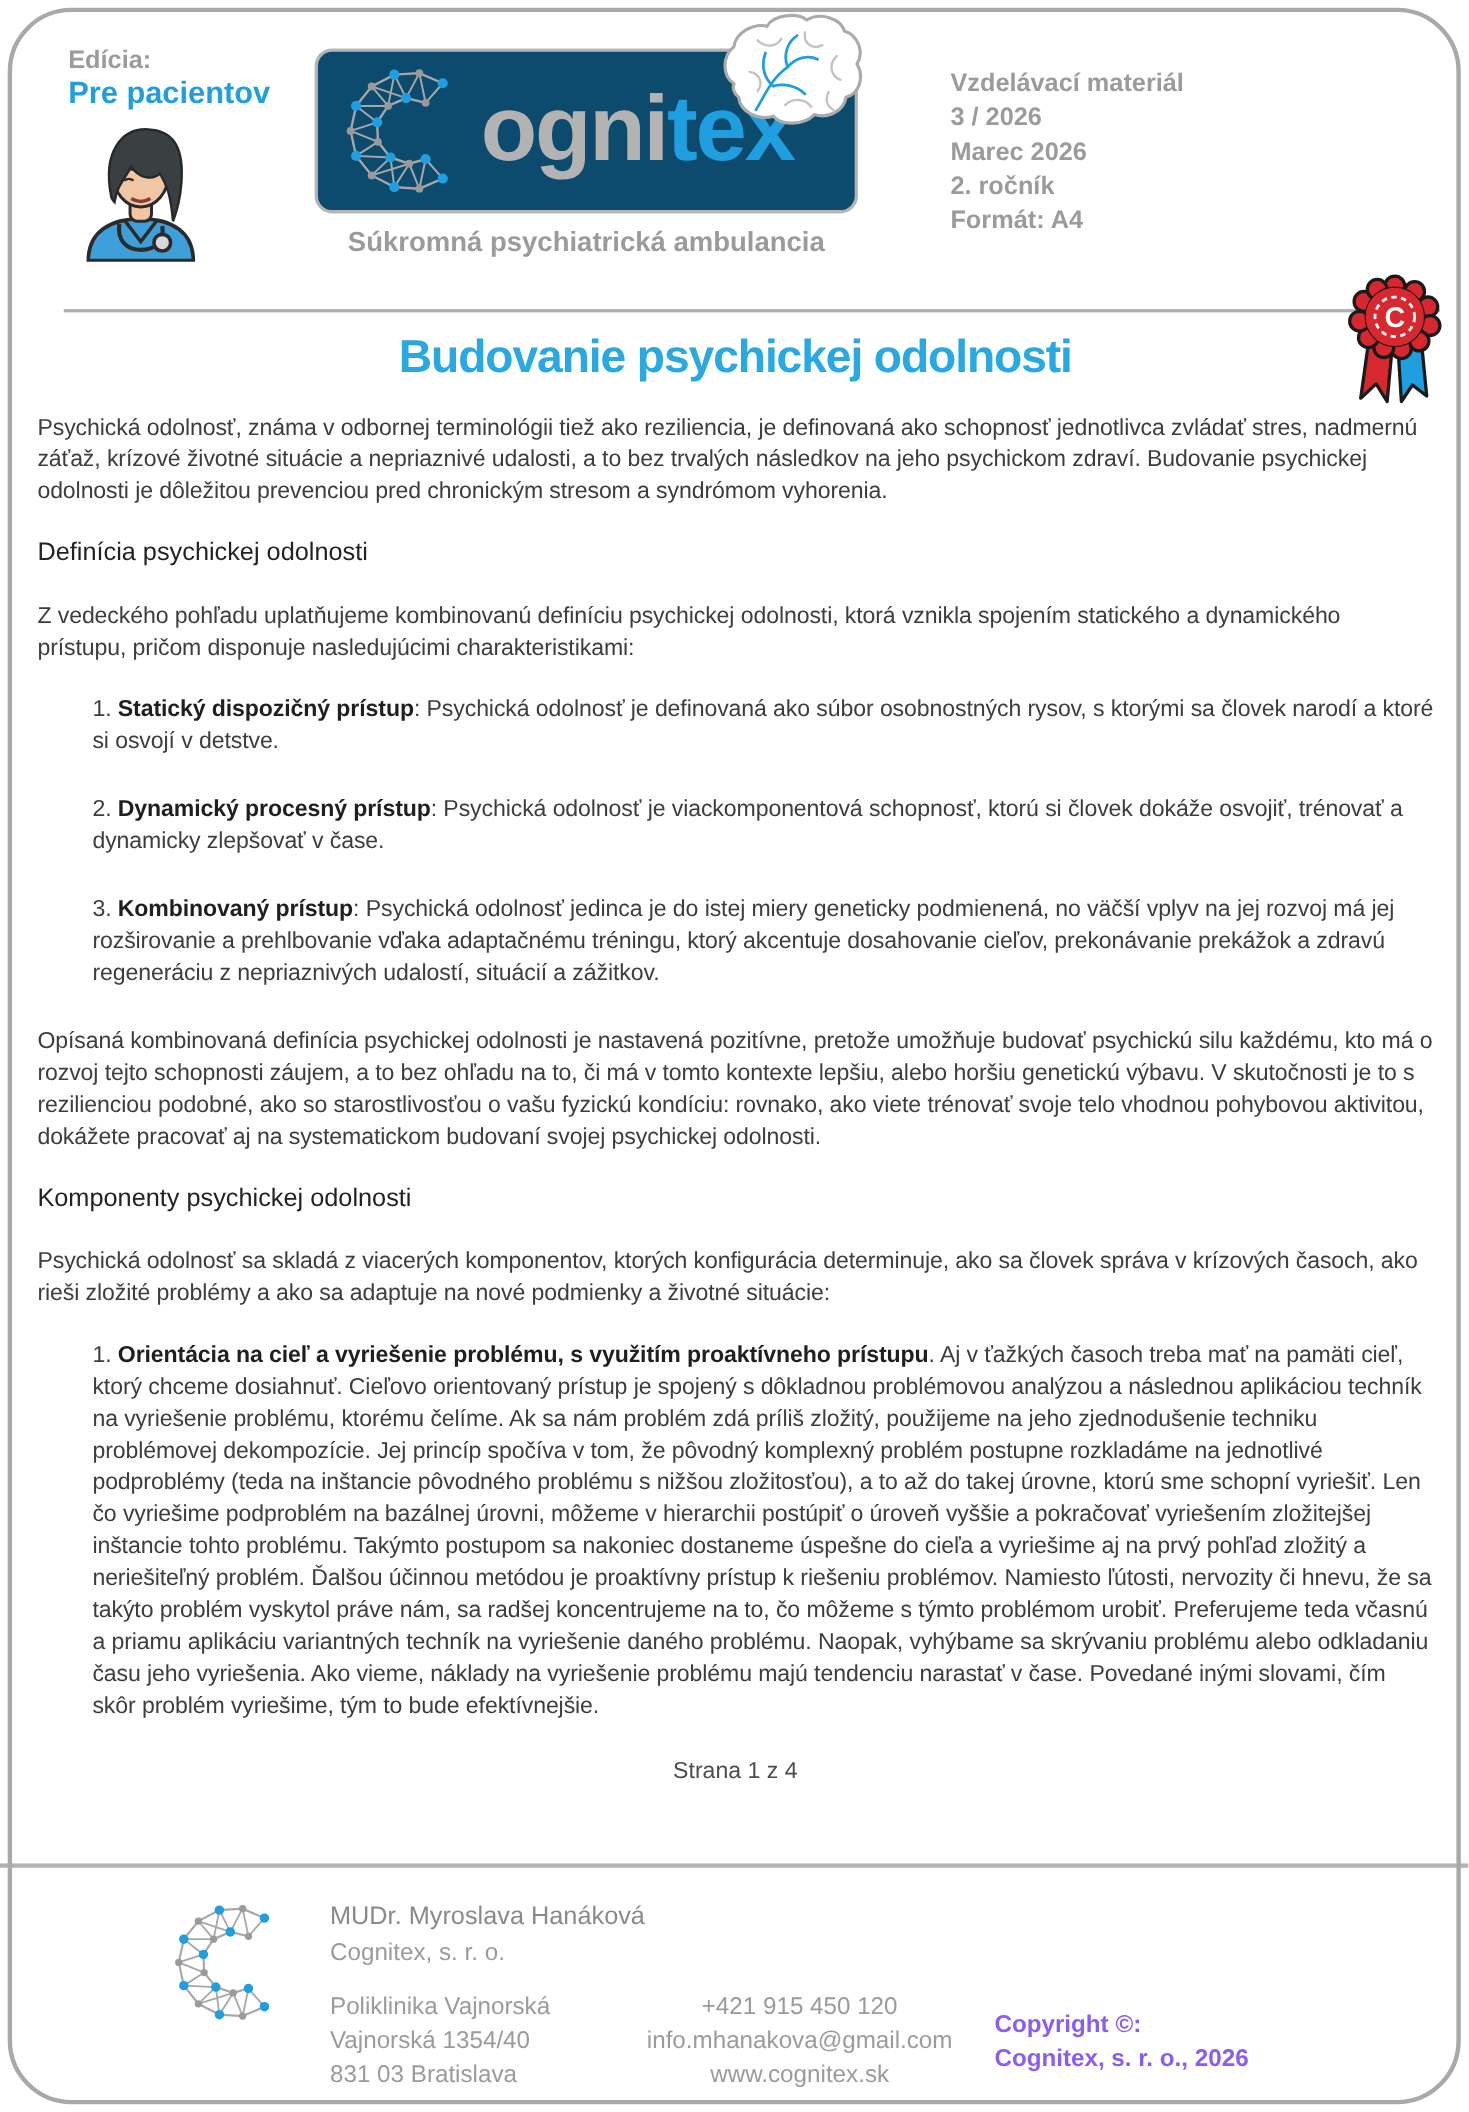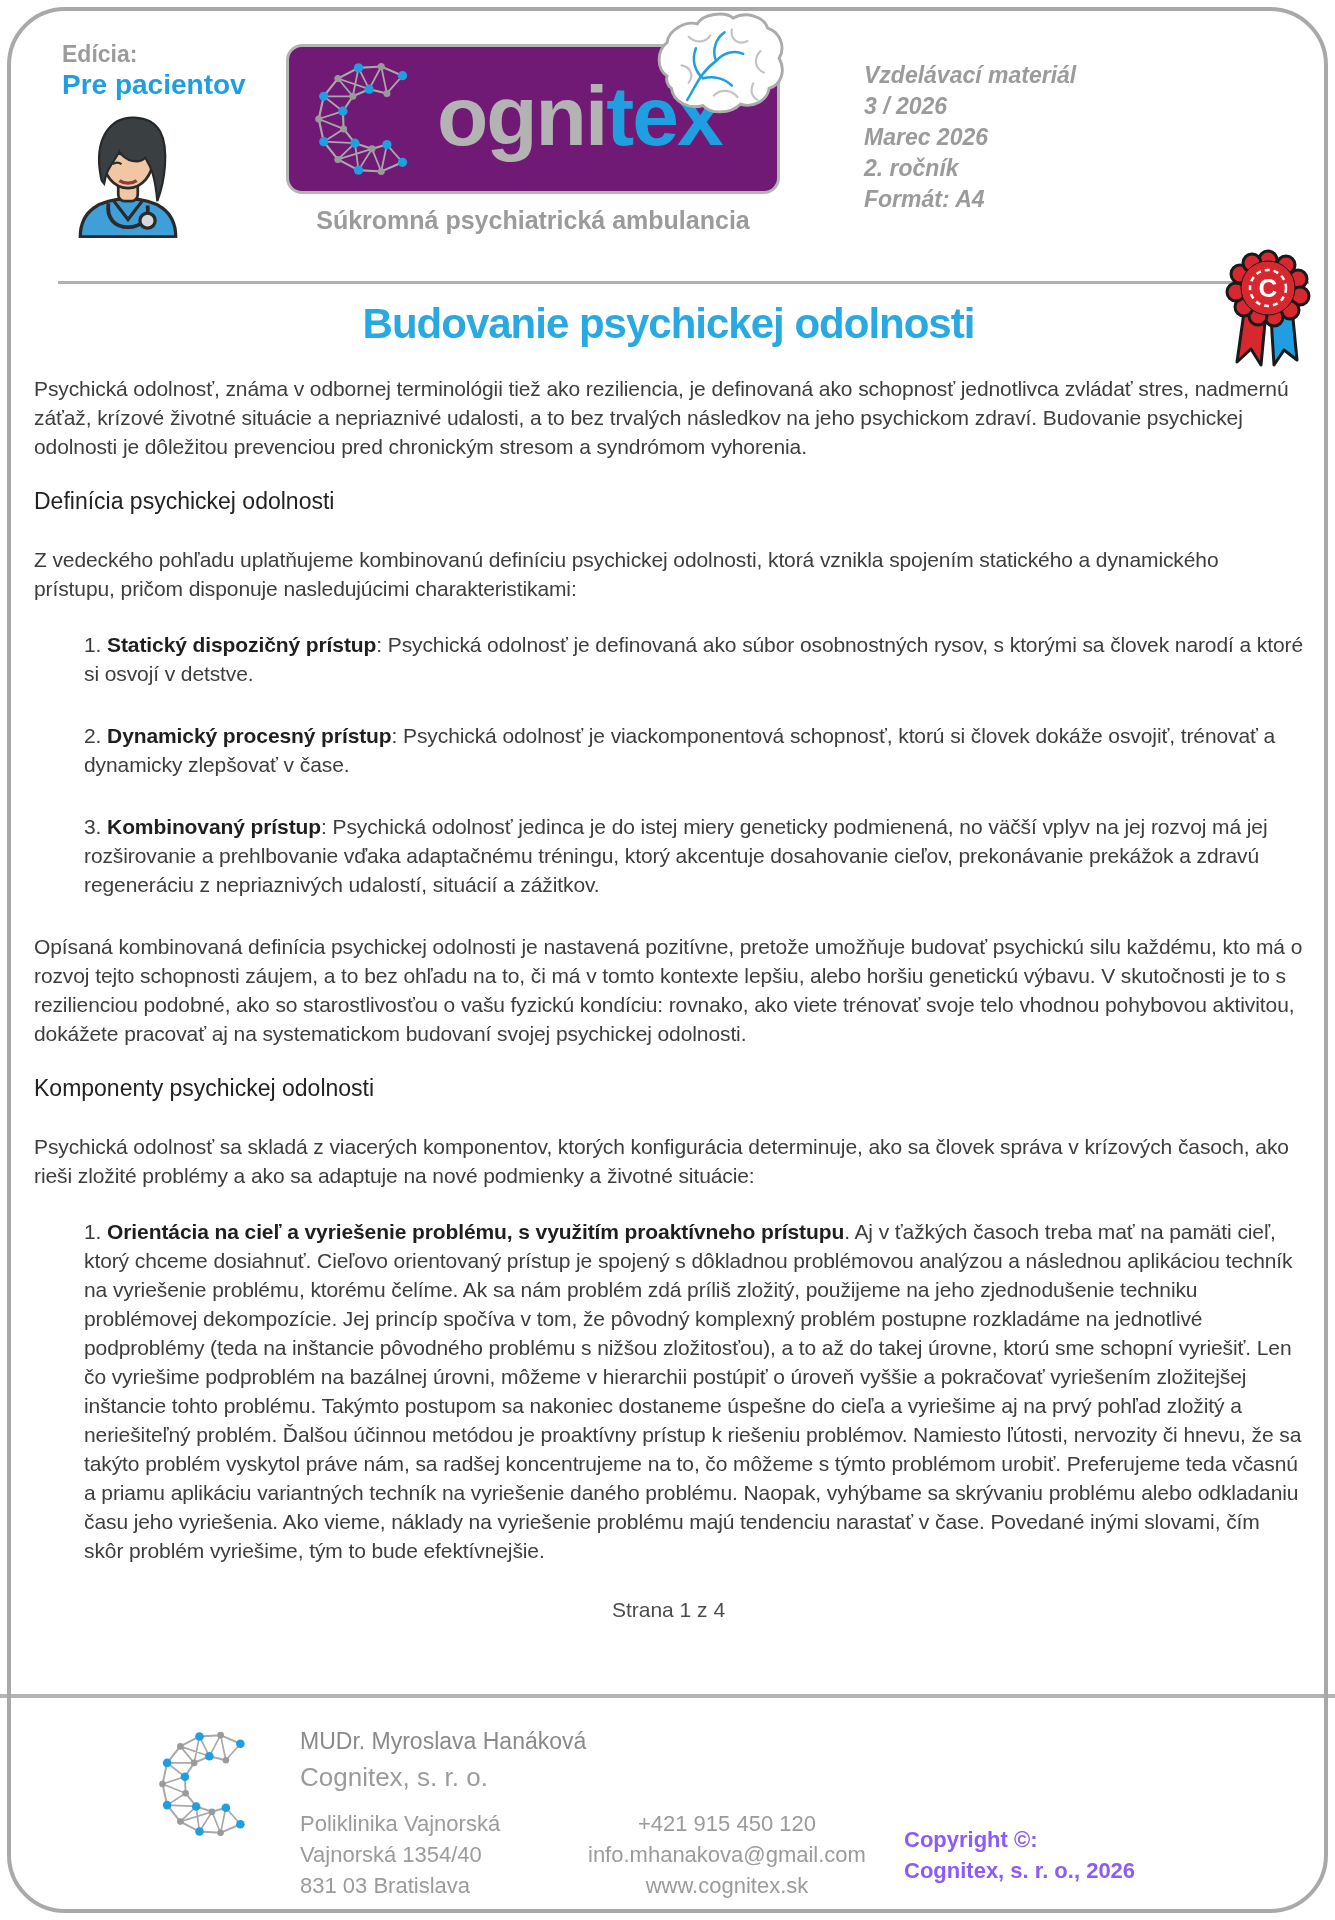--- a/index.html
+++ b/index.html
@@ -4,43 +4,43 @@
 <style>
   html,body{margin:0;padding:0;background:#ffffff;}
   body{width:1335px;height:1920px;position:relative;font-family:"Liberation Sans",sans-serif;overflow:hidden;}
   .page-border{position:absolute;inset:7px;border:4px solid #a9a9a9;border-radius:58px;pointer-events:none;z-index:5;}
 
   
   .edition{position:absolute;left:62px;top:40px;width:240px;z-index:2;}
   .edition-label{color:#9b9b9b;font-weight:bold;font-size:23px;line-height:28px;}
   .edition-value{color:#1f9fe0;font-weight:bold;font-size:28px;line-height:34px;}
   .avatar{margin-top:8px;}
-  .logo-box{position:absolute;left:286px;top:44px;width:494px;height:150px;border:3px solid #b5b5b5;border-radius:16px;display:flex;align-items:center;padding-left:12px;box-sizing:border-box;z-index:1;background:#701a75;}
+  .logo-box{position:absolute;left:286px;top:44px;width:494px;height:150px;border:3px solid #b5b5b5;border-radius:16px;display:flex;align-items:center;padding-left:12px;box-sizing:border-box;z-index:1;background:#0c4a6e;}
   .wordmark{font-weight:bold;font-size:84px;letter-spacing:-2px;color:#b3b3b3;line-height:1;margin-left:-6px;margin-top:-6px;}
   .wordmark .blue{color:#1f9fe0;}
   .brain{position:absolute;left:642px;top:8px;width:158px;height:122px;z-index:3;}
   .clinic-subtitle{position:absolute;left:286px;top:206px;width:494px;text-align:center;color:#9b9b9b;font-weight:bold;font-size:25px;z-index:2;}
-  .meta{position:absolute;left:864px;top:60px;color:#9b9b9b;font-weight:bold;font-size:23px;line-height:31px;z-index:2;font-style:italic;}
+  .meta{position:absolute;left:864px;top:60px;color:#9b9b9b;font-weight:bold;font-size:23px;line-height:31px;z-index:2;}
   .header-rule{position:absolute;top:281px;left:58px;right:26px;height:3px;background:#b0b0b0;z-index:1;}
   .award{position:absolute;left:1218px;top:246px;width:100px;height:132px;z-index:4;}
 
   
   .main{position:absolute;left:34px;right:32px;top:300px;z-index:2;}
   .doc-title{text-align:center;color:#29a9e2;font-weight:bold;font-size:42px;letter-spacing:-1px;margin:0 0 26px 0;}
   .para{color:#3d3d3d;font-size:21px;line-height:29px;letter-spacing:-0.1px;margin:0 0 27px 0;}
   .sec-heading{color:#222222;font-weight:normal;font-size:23px;margin:0 0 30px 0;}
   .item{color:#3d3d3d;font-size:21px;line-height:29px;letter-spacing:-0.1px;margin:0 0 33px 0;padding-left:50px;}
   .item b{color:#1f1f1f;}
   .page-num{text-align:center;color:#4d4d4d;font-size:21px;margin-top:2px;}
 
   
   .footer-rule{position:absolute;top:1694px;left:0;right:0;height:4px;background:#b3b3b3;z-index:2;}
   .footer-logo{position:absolute;left:146px;top:1718px;z-index:2;}
   .f-name{position:absolute;left:300px;top:1728px;color:#8a8a8a;font-weight:normal;font-size:23px;z-index:2;}
-  .f-company{position:absolute;left:300px;top:1762px;color:#9b9b9b;font-size:26px;z-index:2;}
+  .f-company{position:absolute;left:300px;top:1762px;color:#9b9b9b;font-size:22px;z-index:2;}
   .f-address{position:absolute;left:300px;top:1808px;color:#9b9b9b;font-size:22px;line-height:31px;z-index:2;}
   .f-contact{position:absolute;left:588px;top:1808px;color:#9b9b9b;font-size:22px;line-height:31px;z-index:2;text-align:center;}
   .f-copy{position:absolute;left:904px;top:1824px;color:#8b5cf6;font-size:22px;line-height:31px;z-index:2;font-weight:bold;}
 </style>
 </head>
 <body>
 
 <svg width="0" height="0" style="position:absolute" aria-hidden="true">
   <symbol id="netC" viewBox="0 0 200 200">
     <path d="M143,39 L113,26 L81,28 L52,43 L32,68 L25,100 L32,132 L52,157 L81,172 L113,174 L143,161" fill="none" stroke="#a8a8a8" stroke-width="3"></path>

